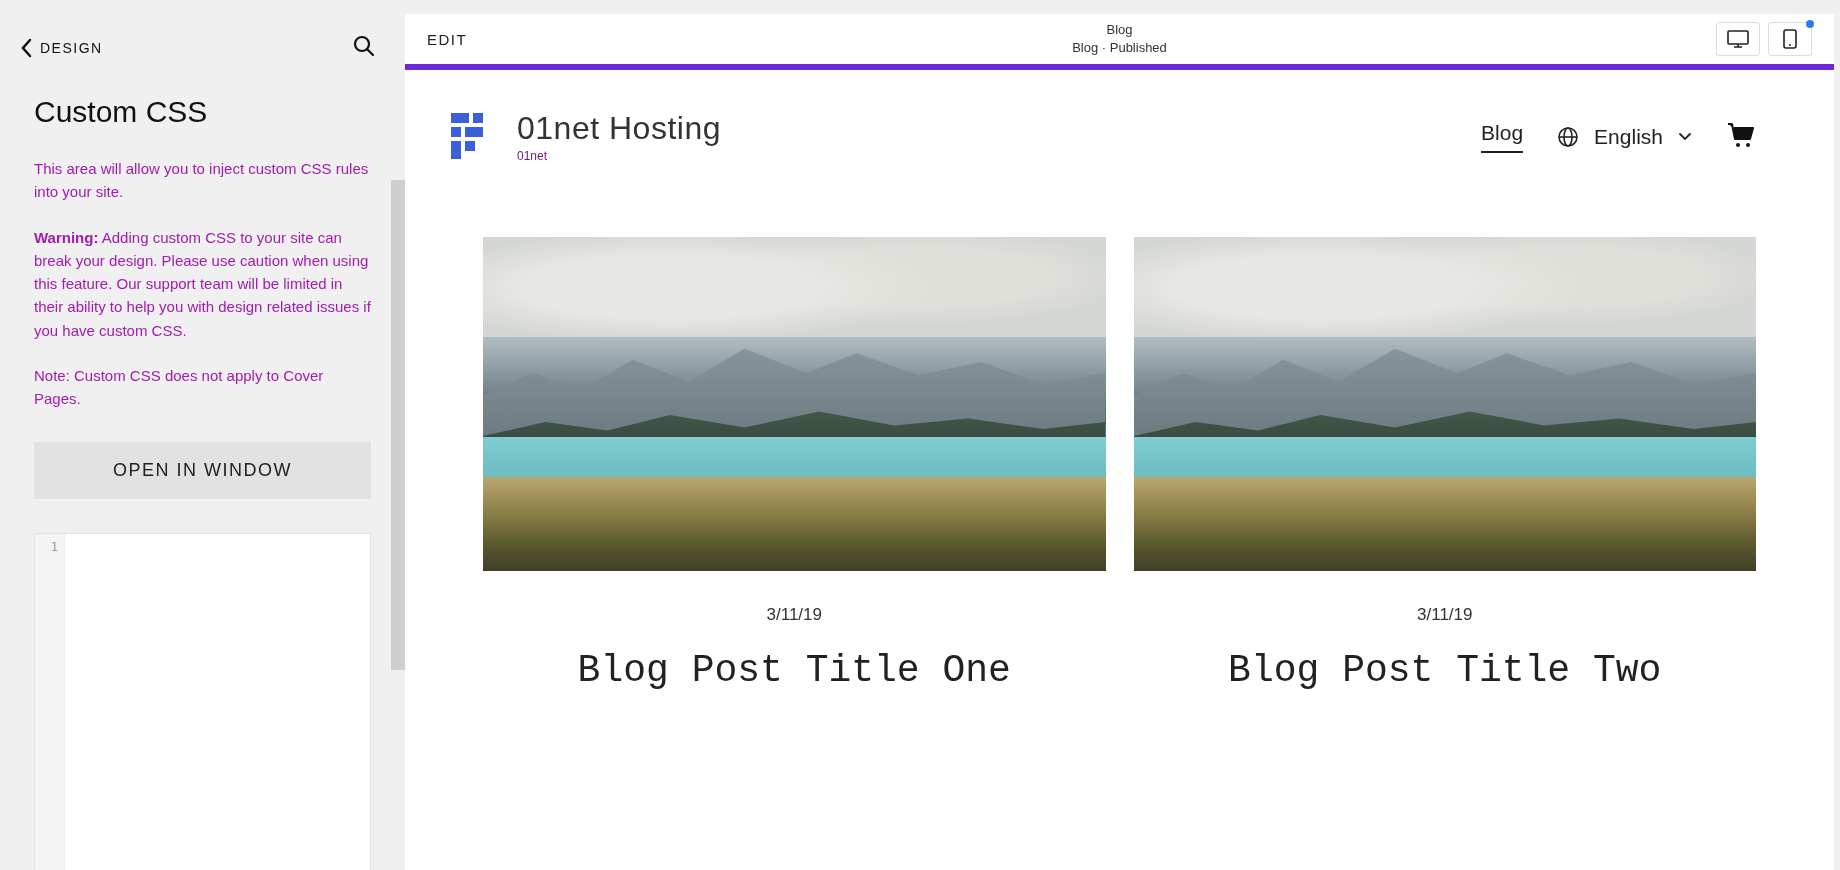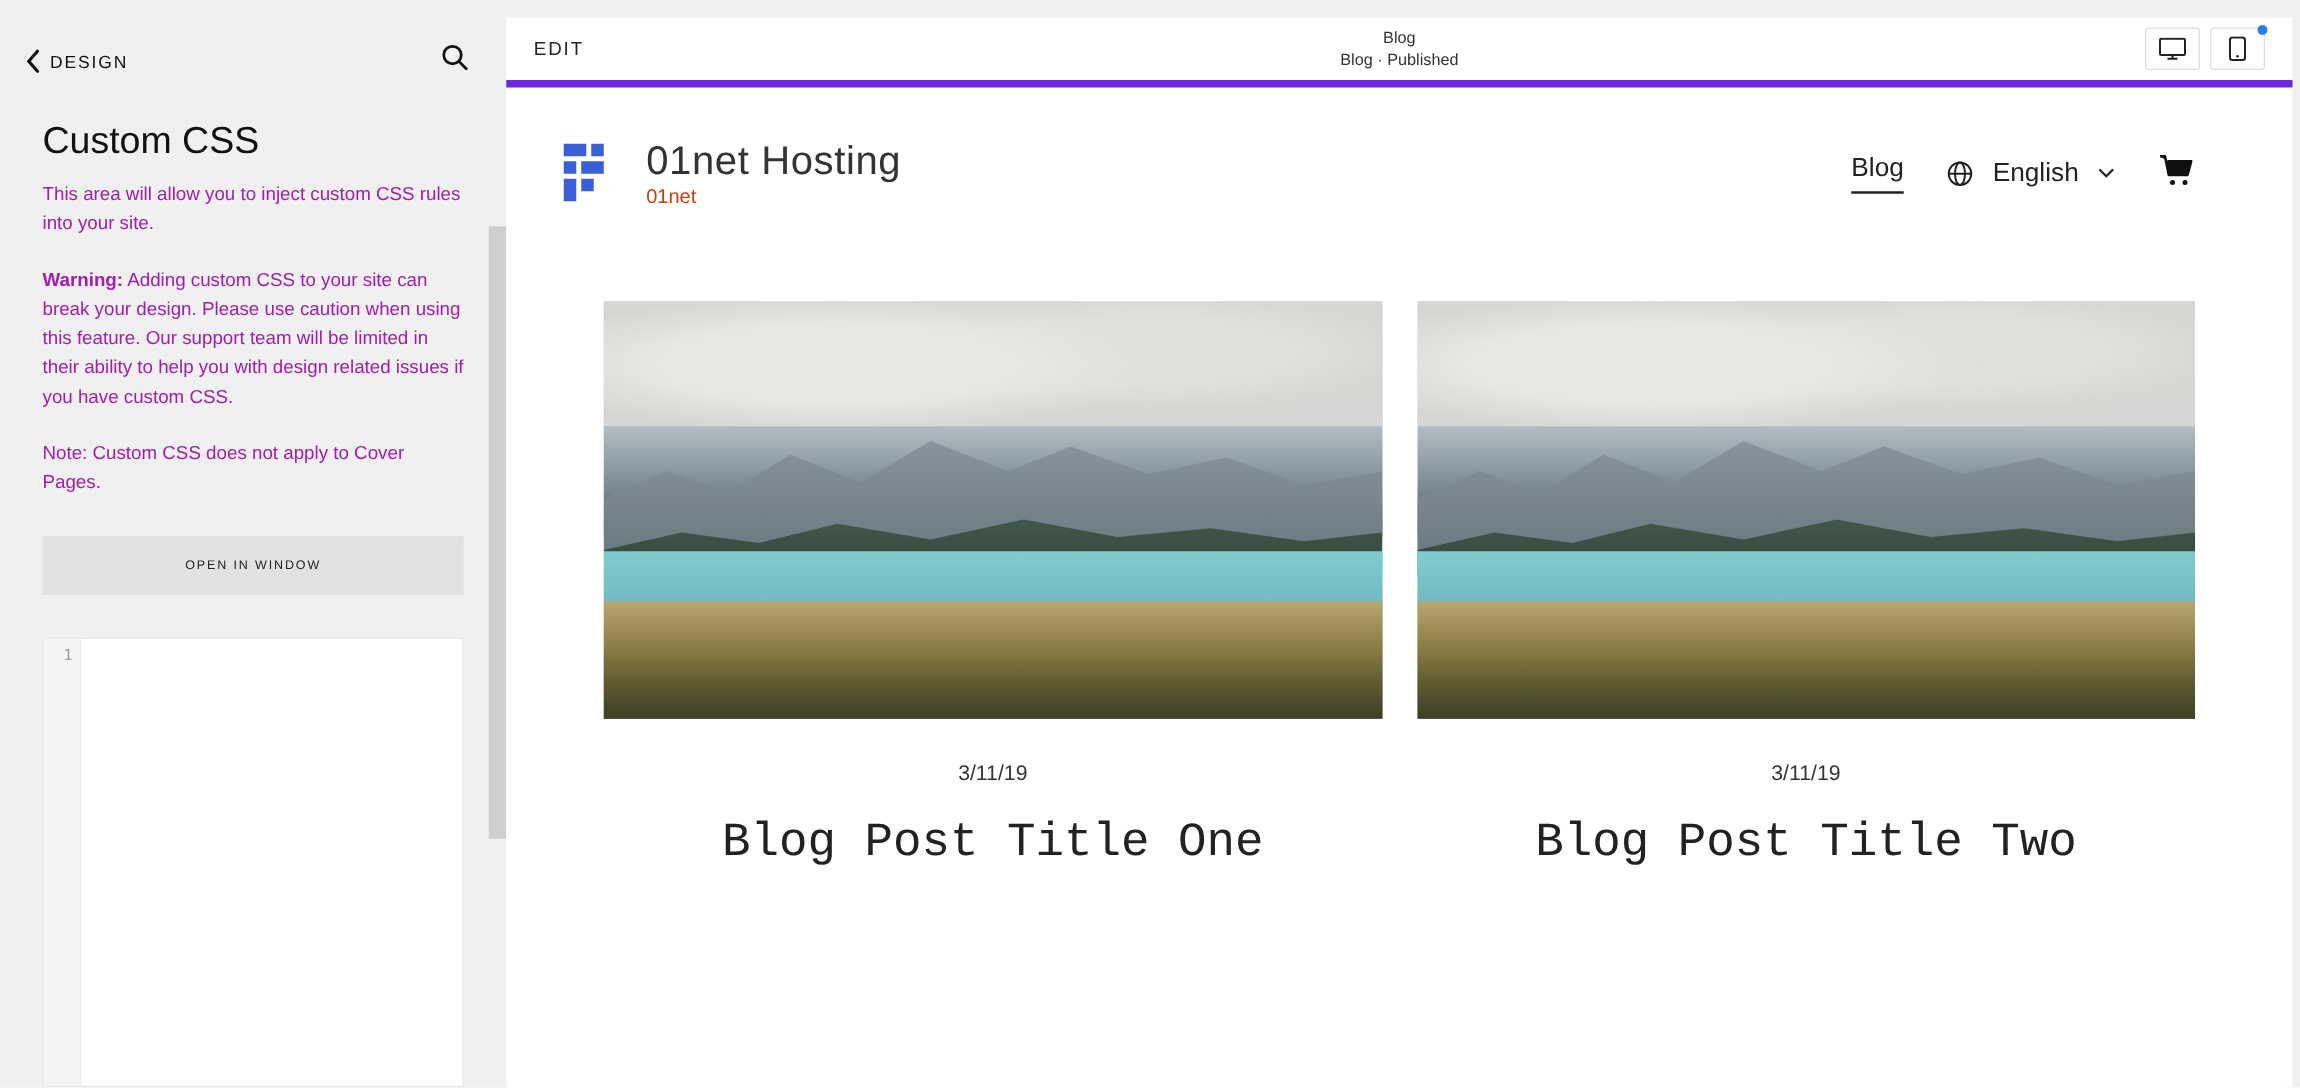--- a/index.html
+++ b/index.html
@@ -43,36 +43,36 @@
     flex: 1;
     position: relative;
   }
   .sidebar-content {
     padding: 0 34px 0 34px;
   }
   .panel-title {
     font-size: 30px;
     font-weight: 500;
     color: #111;
-    margin-bottom: 14px;
+    margin-bottom: 28px;
     margin-top: 10px;
   }
   .desc {
     font-size: 15px;
     line-height: 1.55;
     color: #a21caf;
     margin-bottom: 22px;
   }
   .desc.warn strong { font-weight: 600; }
   .open-window-btn {
     width: 100%;
     background: #e2e2e2;
     border: none;
     padding: 18px 0;
-    font-size: 10px;
+    font-size: 18px;
     letter-spacing: 1.5px;
     font-weight: 500;
     color: #222;
     cursor: pointer;
     margin-top: 10px;
     margin-bottom: 34px;
   }
   .code-editor {
     background: #fff;
     border: 1px solid #e2e2e2;
@@ -192,22 +192,22 @@
     position: absolute;
     background: #3a5fd9;
   }
   .brand-text .name {
     font-size: 32px;
     font-weight: 300;
     color: #333;
     letter-spacing: 0.5px;
   }
   .brand-text .sub {
-    font-size: 16px;
-    color: #c2410c;
+    font-size: 12px;
+    color: #701a75;
     margin-top: 2px;
   }
   .site-nav {
     display: flex;
     align-items: center;
     gap: 34px;
   }
   .nav-link {
     font-size: 21px;
     color: #222;

